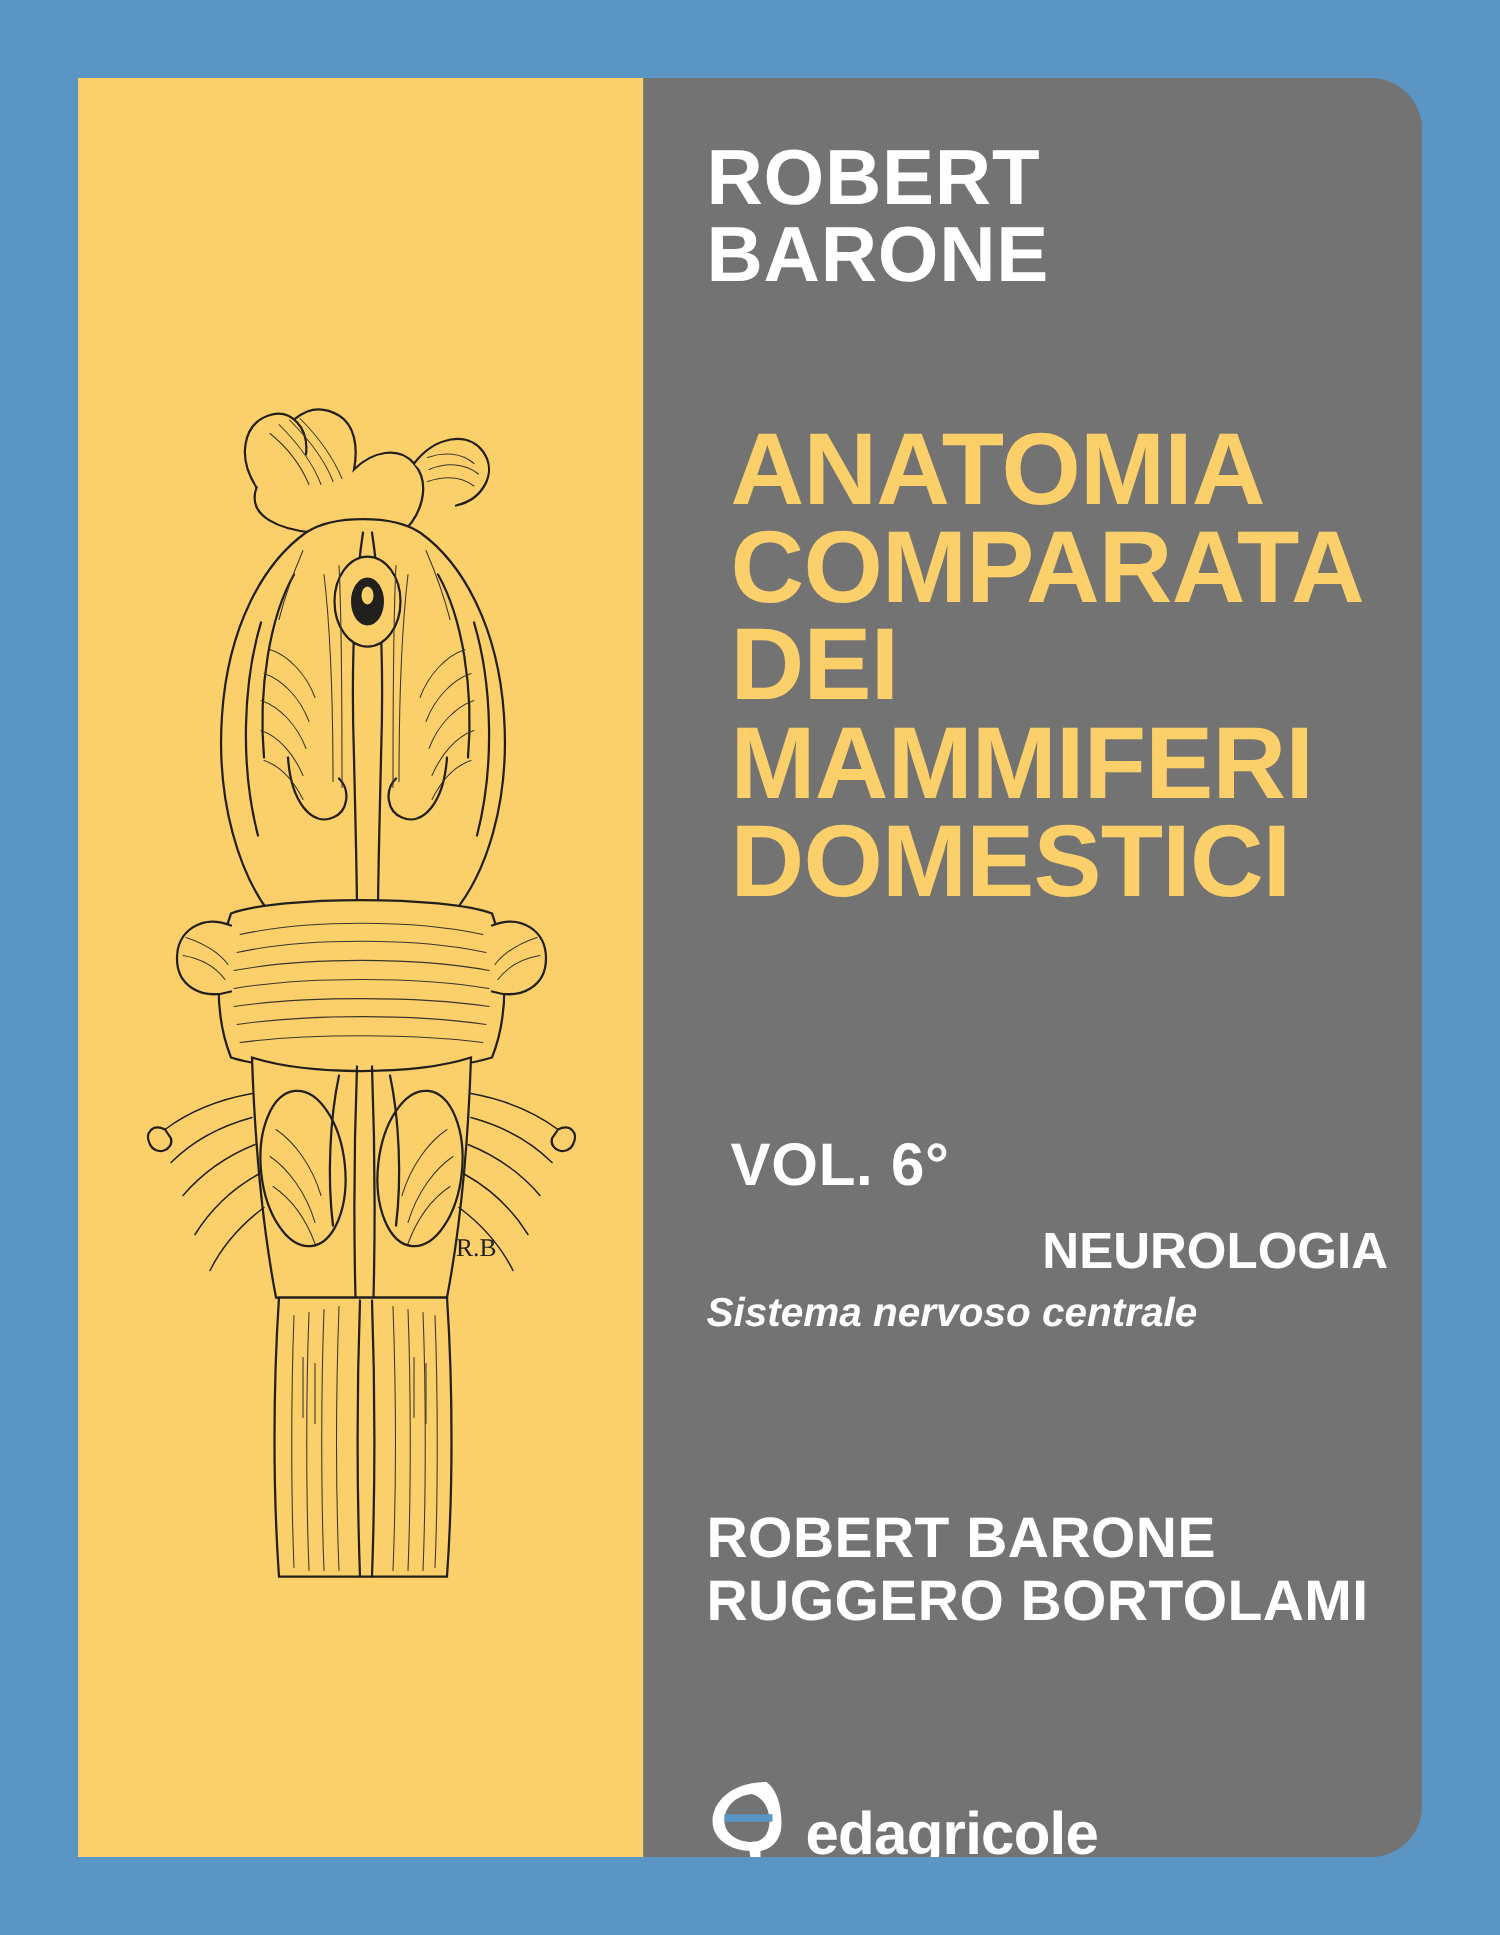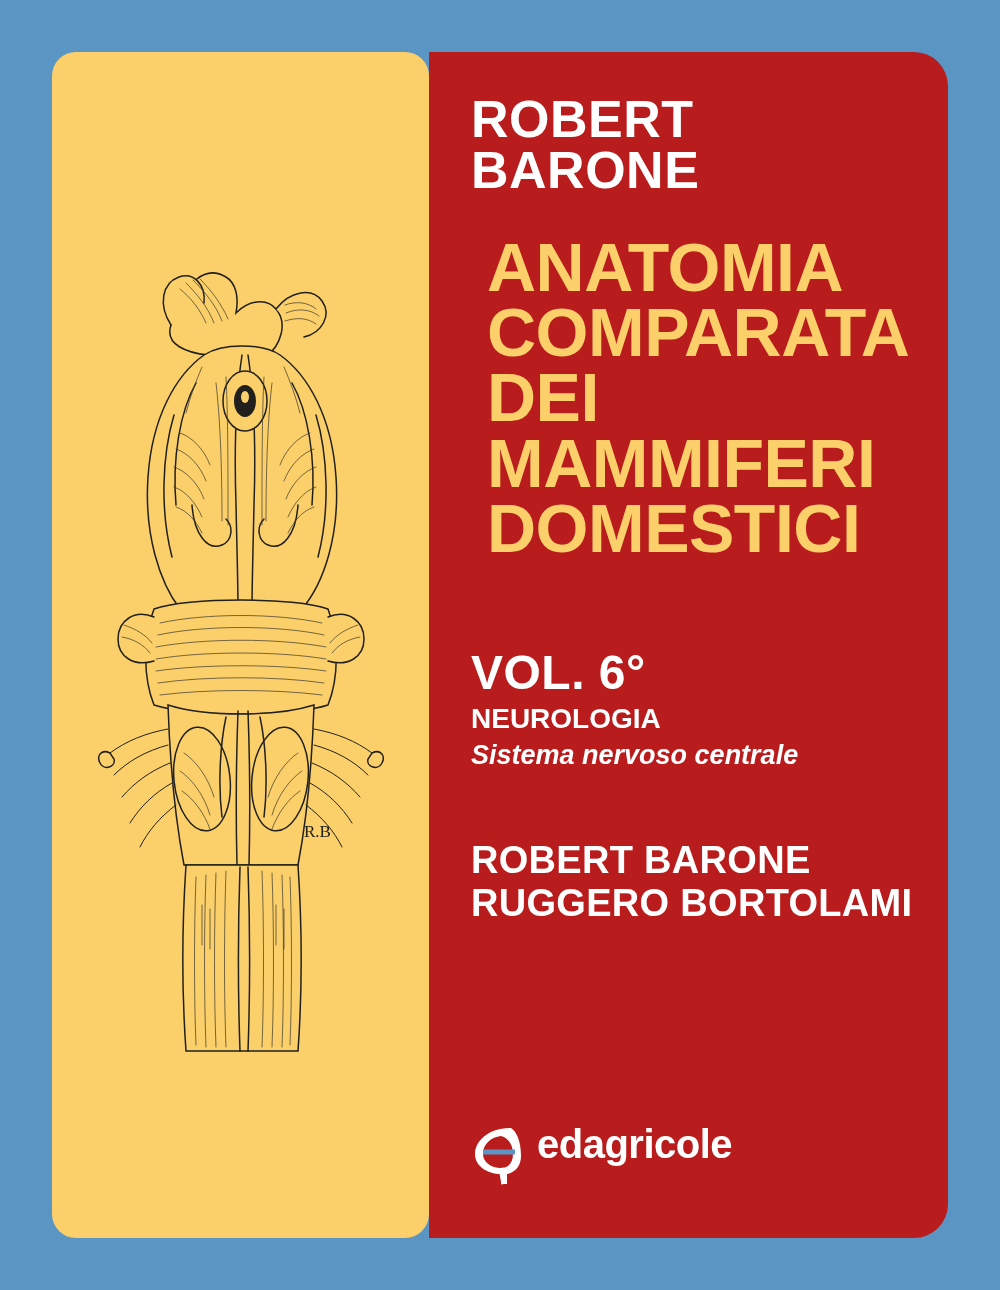--- a/index.html
+++ b/index.html
@@ -35,21 +35,20 @@
     background: #5b95c4;
   }
 
   
   .left-panel {
     position: relative;
     width: 377px;
     height: 100%;
     background: #fbd06a;
     flex: 0 0 377px;
-    border-radius: 24px;
   }
 
   .illustration {
     position: absolute;
     left: 50%;
     top: 50%;
     transform: translate(-50%, -50%);
     width: 330px;
     height: 880px;
   }
@@ -62,25 +61,26 @@
     height: 100%;
     background: #3f6e96;
     opacity: 0.55;
   }
 
   
   .right-panel {
     position: relative;
     flex: 1 1 auto;
     height: 100%;
-    background: #b91c1c;
+    background: #737373;
     padding: 42px 40px 30px 42px;
     box-sizing: border-box;
     display: flex;
     flex-direction: column;
+    gap: 46px;
   }
 
   .author-top {
     color: #ffffff;
     font-weight: bold;
     font-size: 52px;
     line-height: 0.99;
     letter-spacing: 0.5px;
     margin: 0 0 22px 0;
     white-space: pre-line;
@@ -95,31 +95,32 @@
     margin: 16px;
     white-space: pre-line;
   }
 
   .volume-block {
     margin-top: 72px;
   }
   .vol-line {
     color: #ffffff;
     font-weight: bold;
-    font-size: 48px;
+    font-size: 40px;
     line-height: 1.0;
     letter-spacing: 0.5px;
-    margin: 0;
+    margin: 16px;
   }
   .vol-sub {
     color: #ffffff;
     font-weight: bold;
-    font-size: 28px;
+    font-size: 34px;
     line-height: 1.25;
     margin: 4px 0 0 0;
+    text-align: right;
   }
   .vol-sub2 {
     color: #ffffff;
     font-weight: bold;
     font-size: 27px;
     line-height: 1.3;
     margin: 2px 0 0 0;
     font-style: italic;
   }
 
@@ -130,21 +131,21 @@
     font-size: 38px;
     line-height: 1.12;
     letter-spacing: 0.3px;
     white-space: pre-line;
   }
 
   .spacer { flex: 1 1 auto; }
 
   .publisher {
     display: flex;
-    align-items: flex-start;
+    align-items: flex-end;
     gap: 14px;
     padding-bottom: 22px;
   }
   .publisher-mark {
     width: 52px;
     height: 64px;
     flex: 0 0 52px;
   }
   .publisher-name {
     color: #ffffff;

